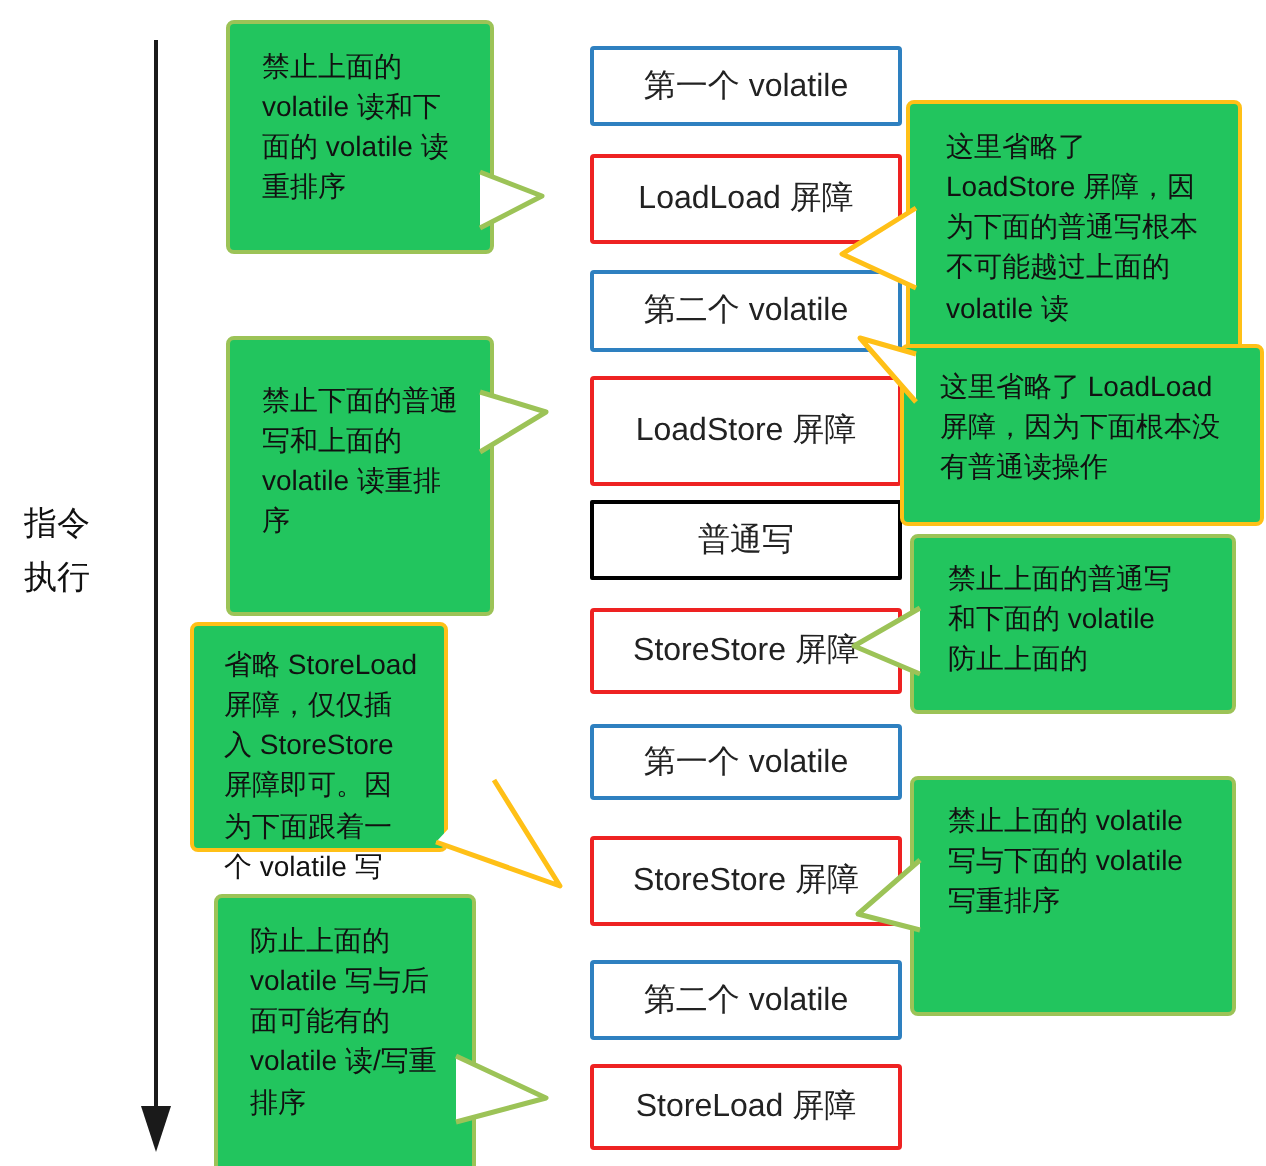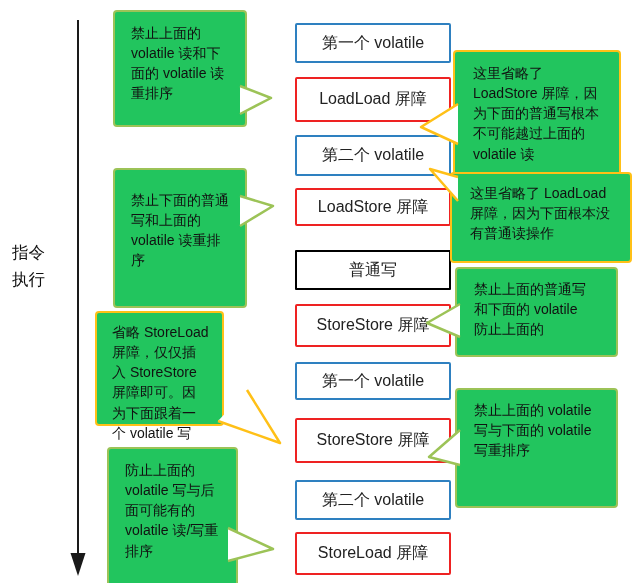--- a/index.html
+++ b/index.html
@@ -6,21 +6,21 @@
   .stage{
     position:relative;
     width:633px;height:583px;
     background:#ffffff;
     font-family:"Liberation Sans","DejaVu Sans",sans-serif;
     color:#1a1a1a;
     overflow:hidden;
   }
   svg.layer{position:absolute;left:0;top:0;pointer-events:none;}
   .axis-label{
-    position:absolute;left:12px;top:239px;width:48px;
+    position:absolute;left:12px;top:249px;width:48px;
     font-size:16.5px;line-height:1.65;color:#111;
     text-align:left;
   }
   .box{
     position:absolute;left:272px;width:156px;
     background:#fff;
     display:flex;align-items:center;justify-content:center;
     font-size:16px;color:#222;
     box-sizing:border-box;
     text-align:center;
@@ -53,21 +53,21 @@
   </svg>
 
   <div class="axis-label">
     <div>指令</div>
     <div>执行</div>
   </div>
 
   <div class="box b-blue" style="top:23px;height:40px;">第一个 volatile</div>
   <div class="box b-red" style="top:77px;height:45px;">LoadLoad 屏障</div>
   <div class="box b-blue" style="top:135px;height:41px;">第二个 volatile</div>
-  <div class="box b-red" style="top:188px;height:38px;">LoadStore 屏障</div>
+  <div class="box b-red" style="top:188px;height:55px;">LoadStore 屏障</div>
   <div class="box b-black" style="top:250px;height:40px;">普通写</div>
   <div class="box b-red" style="top:304px;height:43px;">StoreStore 屏障</div>
   <div class="box b-blue" style="top:362px;height:38px;">第一个 volatile</div>
   <div class="box b-red" style="top:418px;height:45px;">StoreStore 屏障</div>
   <div class="box b-blue" style="top:480px;height:40px;">第二个 volatile</div>
   <div class="box b-red" style="top:532px;height:43px;">StoreLoad 屏障</div>
 
   <div class="callout c-green" style="left:113px;top:10px;width:134px;height:117px;padding:11px 14px 8px 16px;">禁止上面的 volatile 读和下面的 volatile 读重排序</div>
   <div class="callout c-green" style="left:113px;top:168px;width:134px;height:140px;padding:20px 14px 8px 16px;">禁止下面的普通写和上面的 volatile 读重排序</div>
   <div class="callout c-yellow" style="left:95px;top:311px;width:129px;height:115px;padding:9px 13px 8px 15px;">省略 StoreLoad 屏障，仅仅插入 StoreStore 屏障即可。因为下面跟着一个 volatile 写</div>

